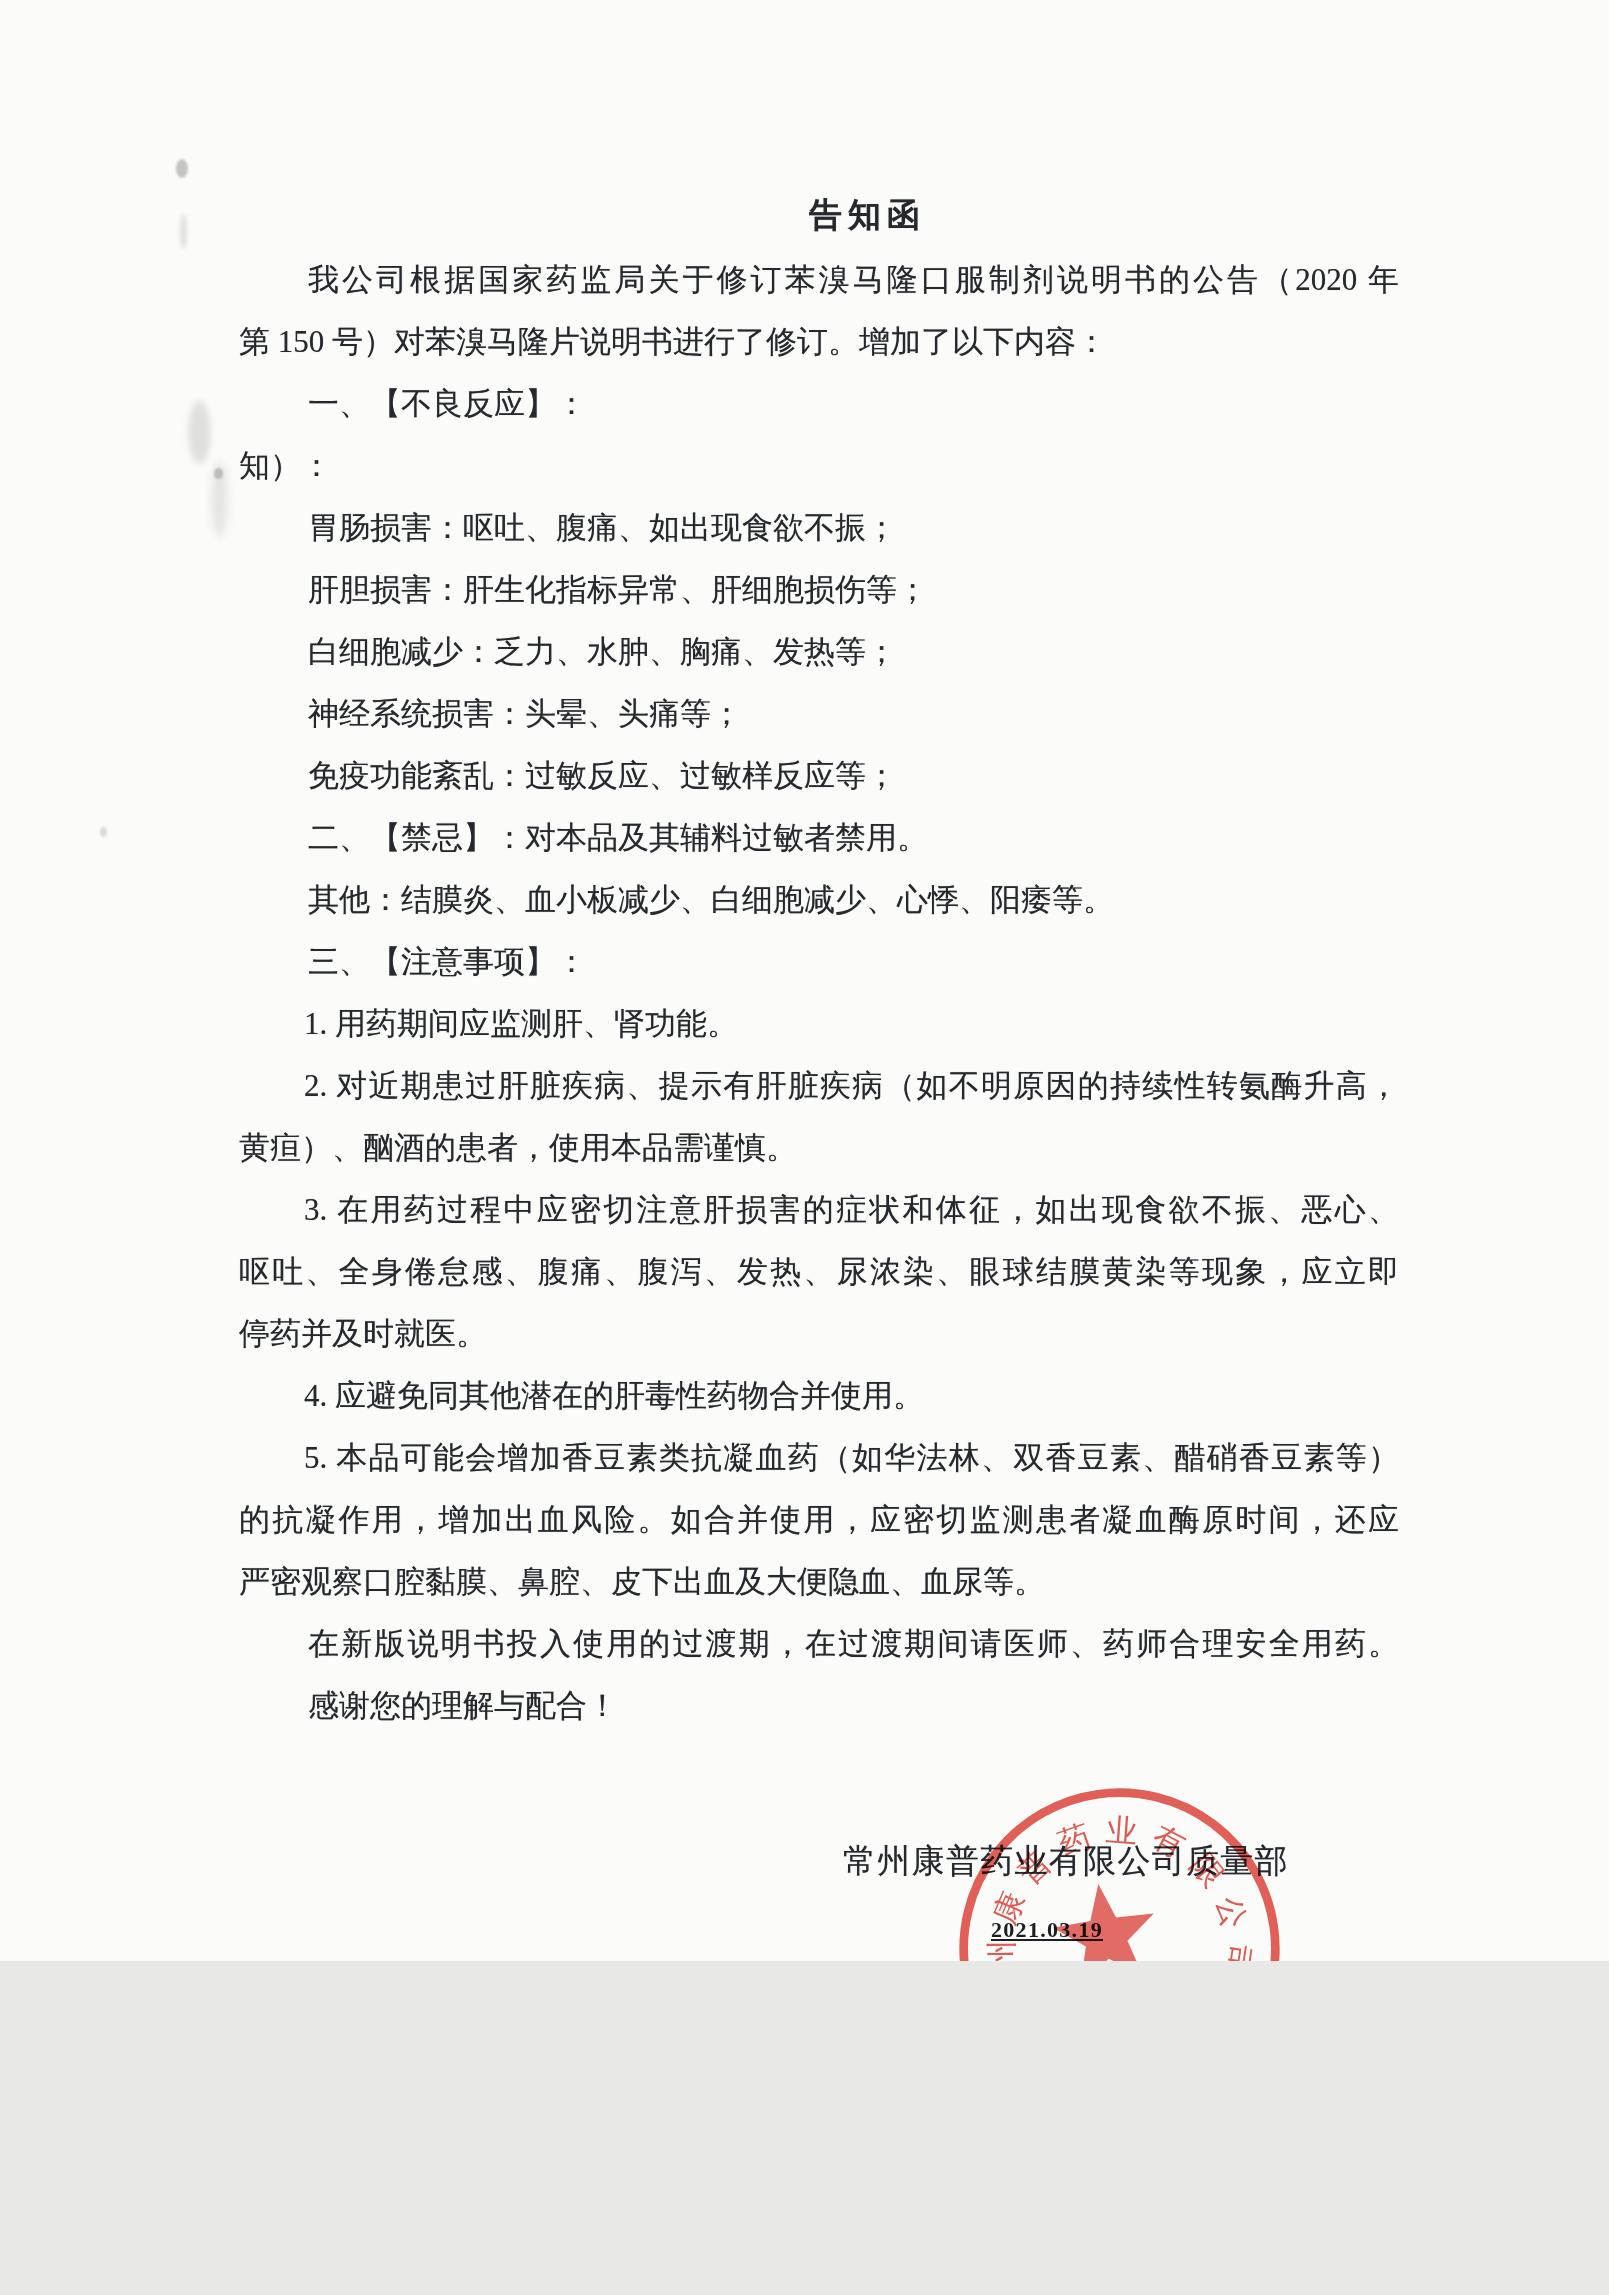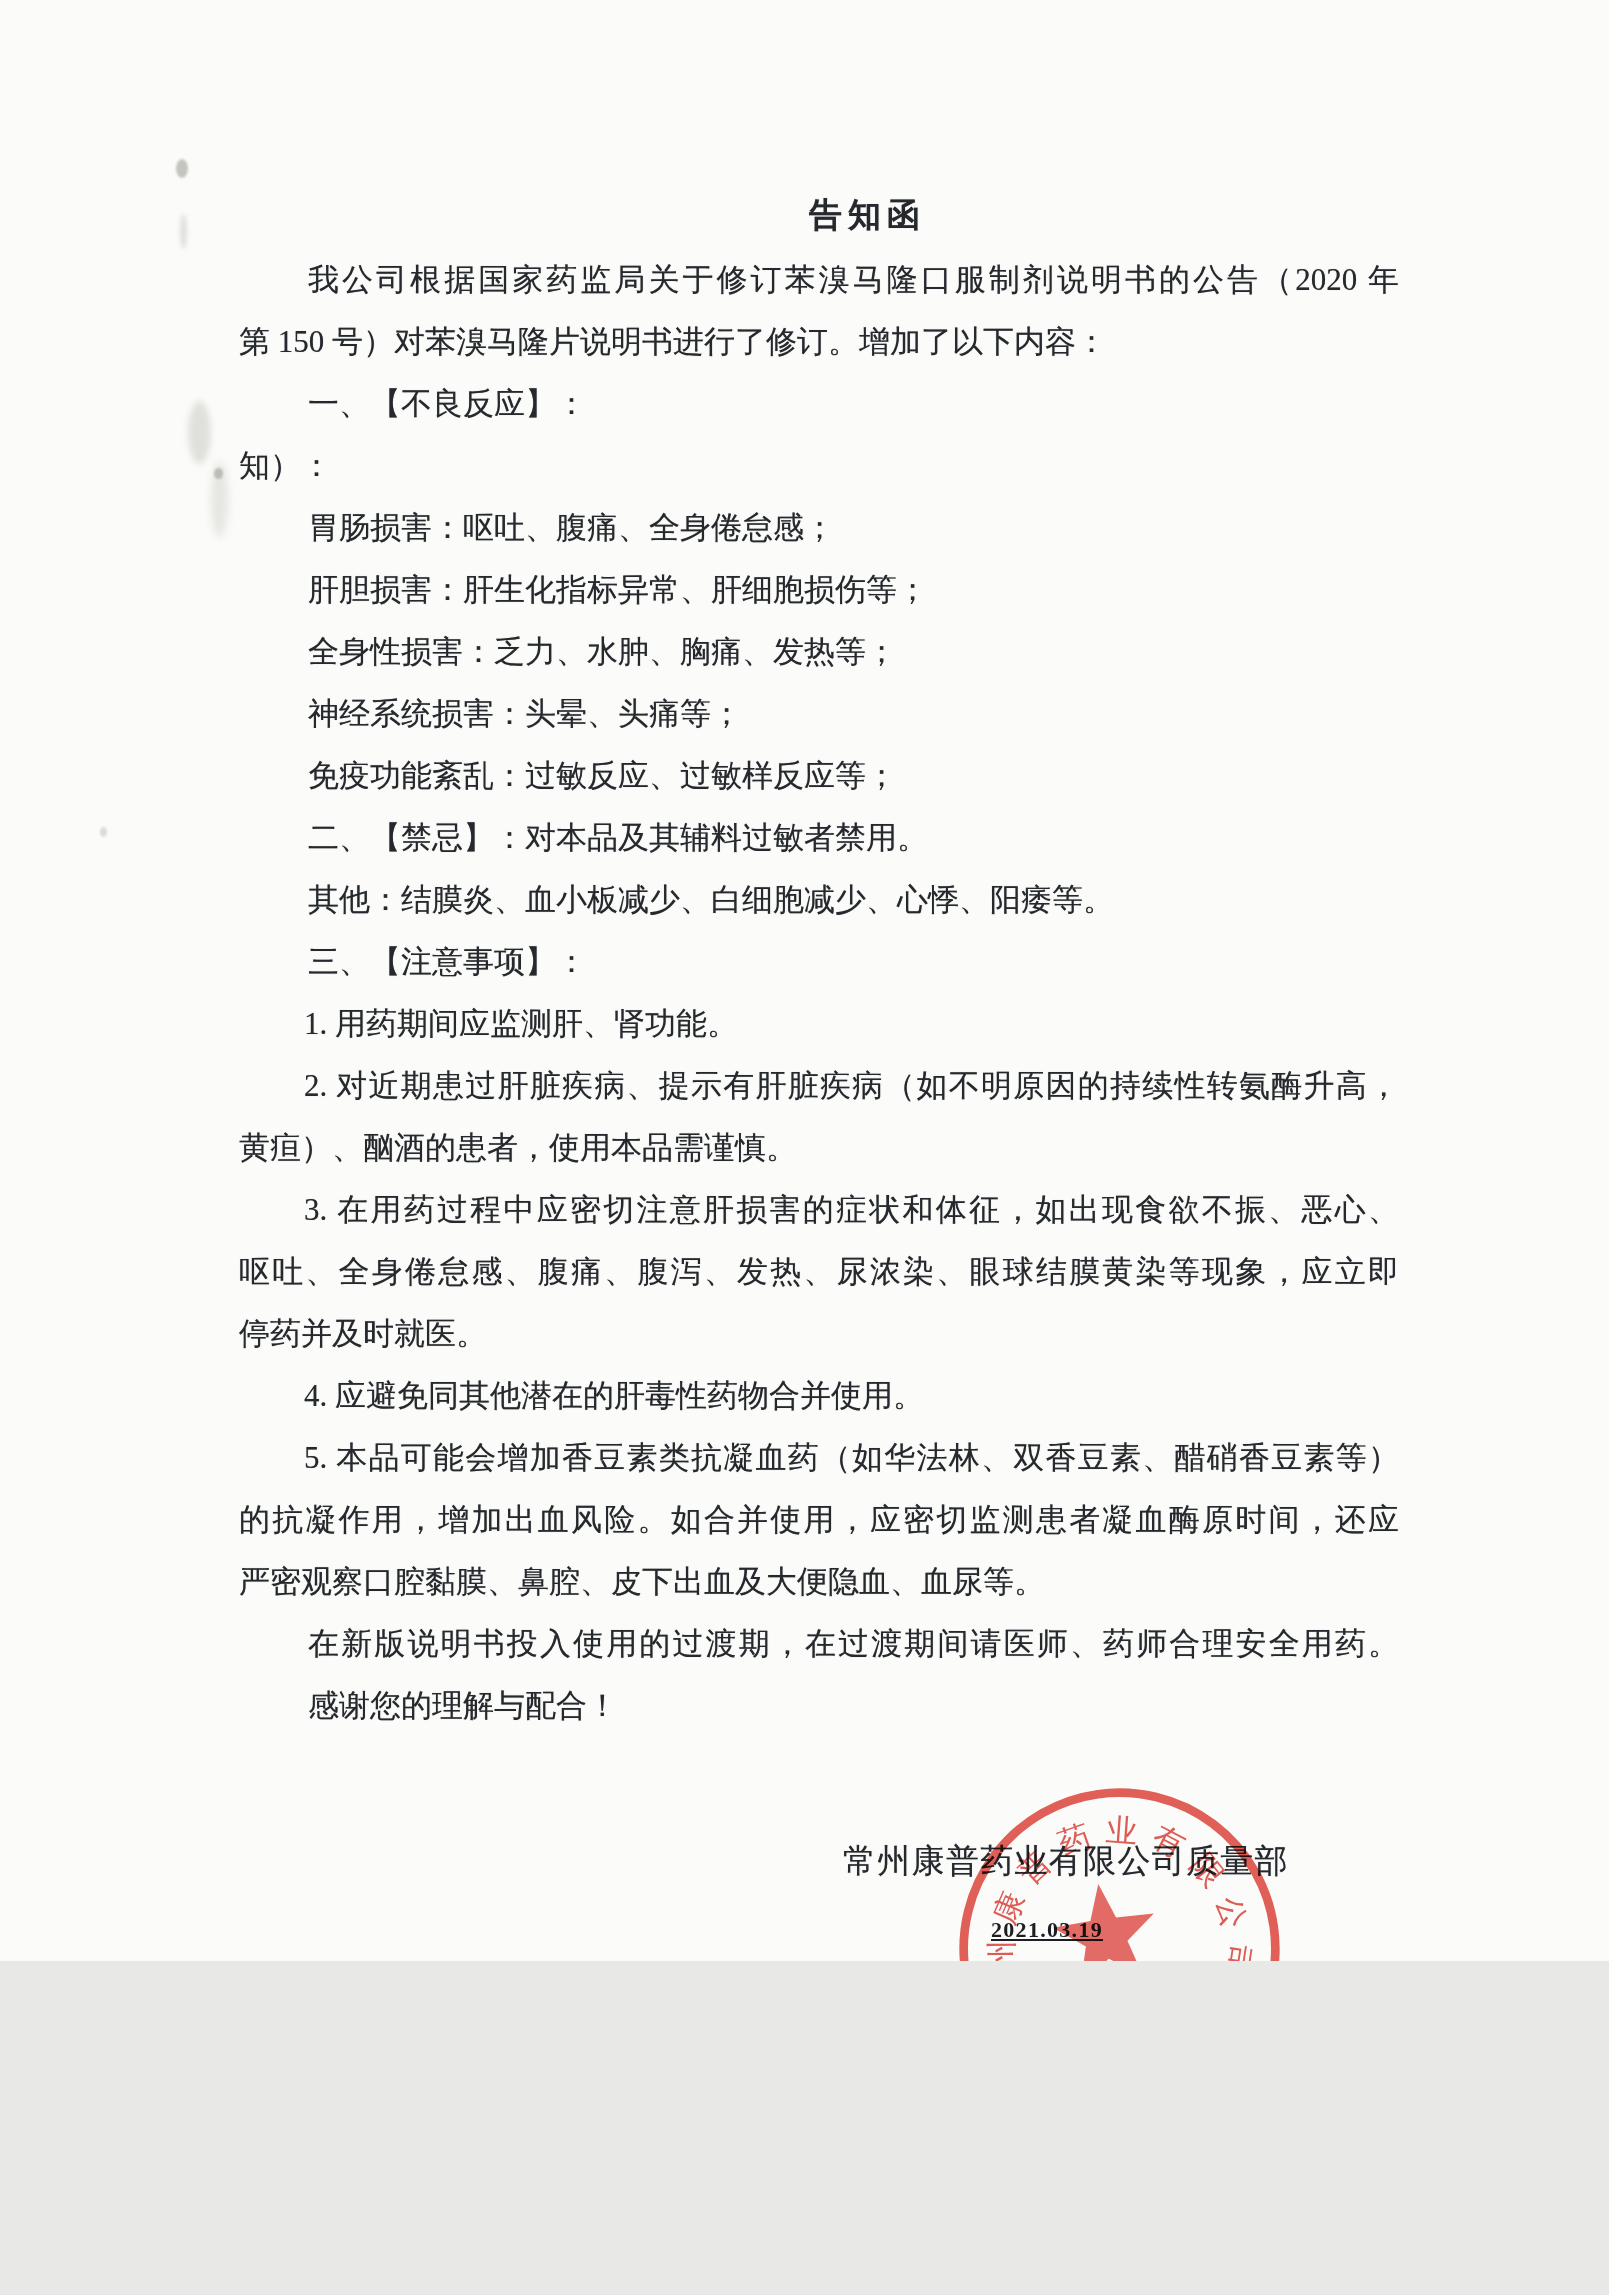--- a/index.html
+++ b/index.html
@@ -104,23 +104,23 @@
   <div class="artifact a6"></div>
   <div class="artifact a7"></div>
 
   <div class="doc-title">告知函</div>
 
   <div class="doc-body">
     <div class="line para fill">我公司根据国家药监局关于修订苯溴马隆口服制剂说明书的公告（2020 年</div>
     <div class="line">第 150 号）对苯溴马隆片说明书进行了修订。增加了以下内容：</div>
     <div class="line para">一、【不良反应】：</div>
     <div class="line">知）：</div>
-    <div class="line para">胃肠损害：呕吐、腹痛、全身倦怠感；</div>
+    <div class="line para">胃肠损害：呕吐、腹痛、如出现食欲不振；</div>
     <div class="line para">肝胆损害：肝生化指标异常、肝细胞损伤等；</div>
-    <div class="line para">全身性损害：乏力、水肿、胸痛、发热等；</div>
+    <div class="line para">白细胞减少：乏力、水肿、胸痛、发热等；</div>
     <div class="line para">神经系统损害：头晕、头痛等；</div>
     <div class="line para">免疫功能紊乱：过敏反应、过敏样反应等；</div>
     <div class="line para">二、【禁忌】：对本品及其辅料过敏者禁用。</div>
     <div class="line para">其他：结膜炎、血小板减少、白细胞减少、心悸、阳痿等。</div>
     <div class="line para">三、【注意事项】：</div>
     <div class="line num">1. 用药期间应监测肝、肾功能。</div>
     <div class="line num fill">2. 对近期患过肝脏疾病、提示有肝脏疾病（如不明原因的持续性转氨酶升高，</div>
     <div class="line">黄疸）、酗酒的患者，使用本品需谨慎。</div>
     <div class="line num fill">3. 在用药过程中应密切注意肝损害的症状和体征，如出现食欲不振、恶心、</div>
     <div class="line fill">呕吐、全身倦怠感、腹痛、腹泻、发热、尿浓染、眼球结膜黄染等现象，应立即</div>

